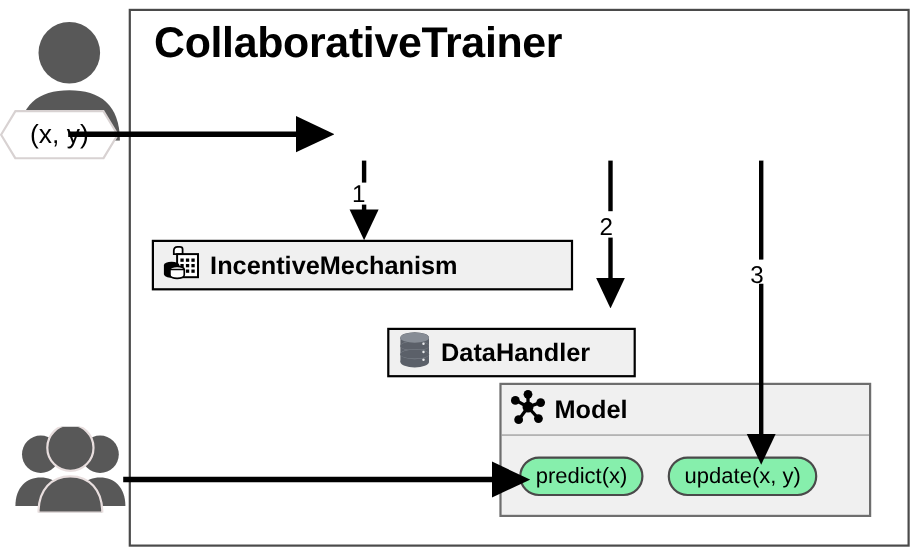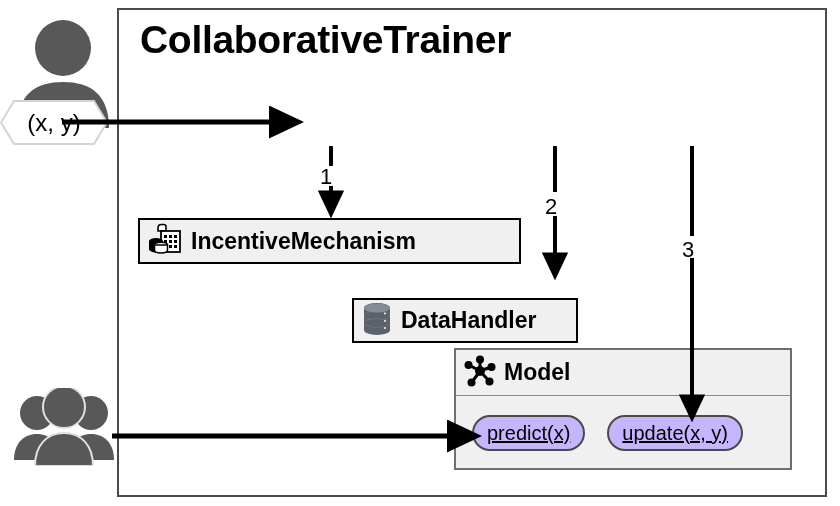--- a/index.html
+++ b/index.html
@@ -109,30 +109,29 @@
   }
   #model-body {
     height: 74px;
     display: flex;
     align-items: center;
     padding-left: 16px;
     gap: 22px;
     box-sizing: border-box;
   }
   .method-pill {
-    background: #c4b5fd;
+    background: #86efac;
     border: 2px solid #4a4a4a;
     border-radius: 18px;
     height: 36px;
     display: flex;
     align-items: center;
     justify-content: center;
     padding: 0 13px;
     box-sizing: border-box;
-    text-decoration: underline;
   }
   .method-pill span {
     font-size: 20px;
     color: #000;
     white-space: nowrap;
   }
 
   
   #single-user-icon { left: 13px; top: 16px; width: 100px; height: 112px; }
   #group-users-icon { left: 12px; top: 388px; width: 104px; height: 78px; }

